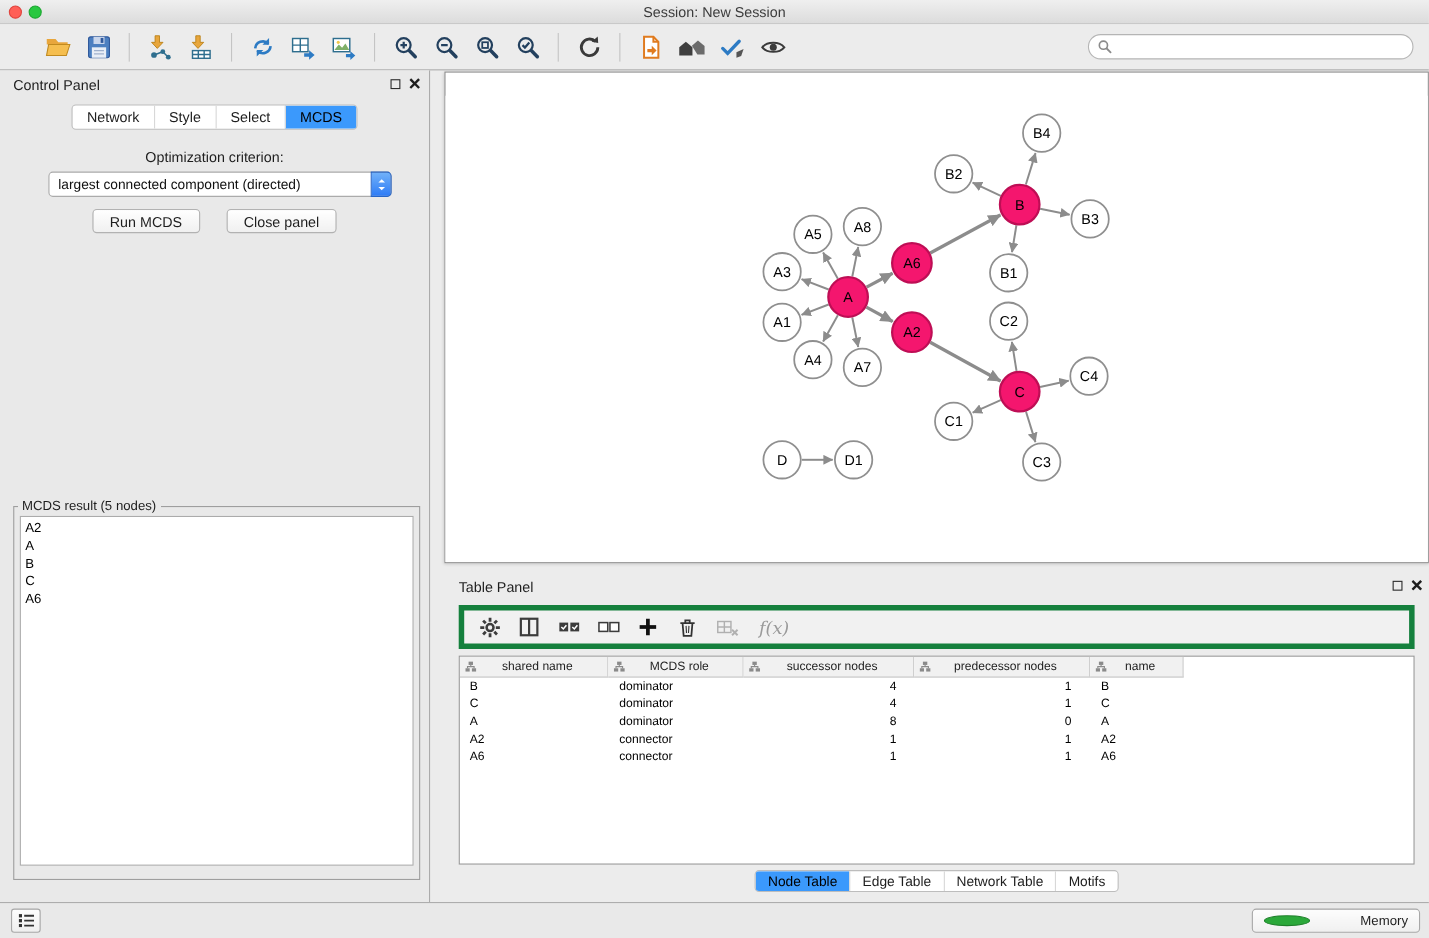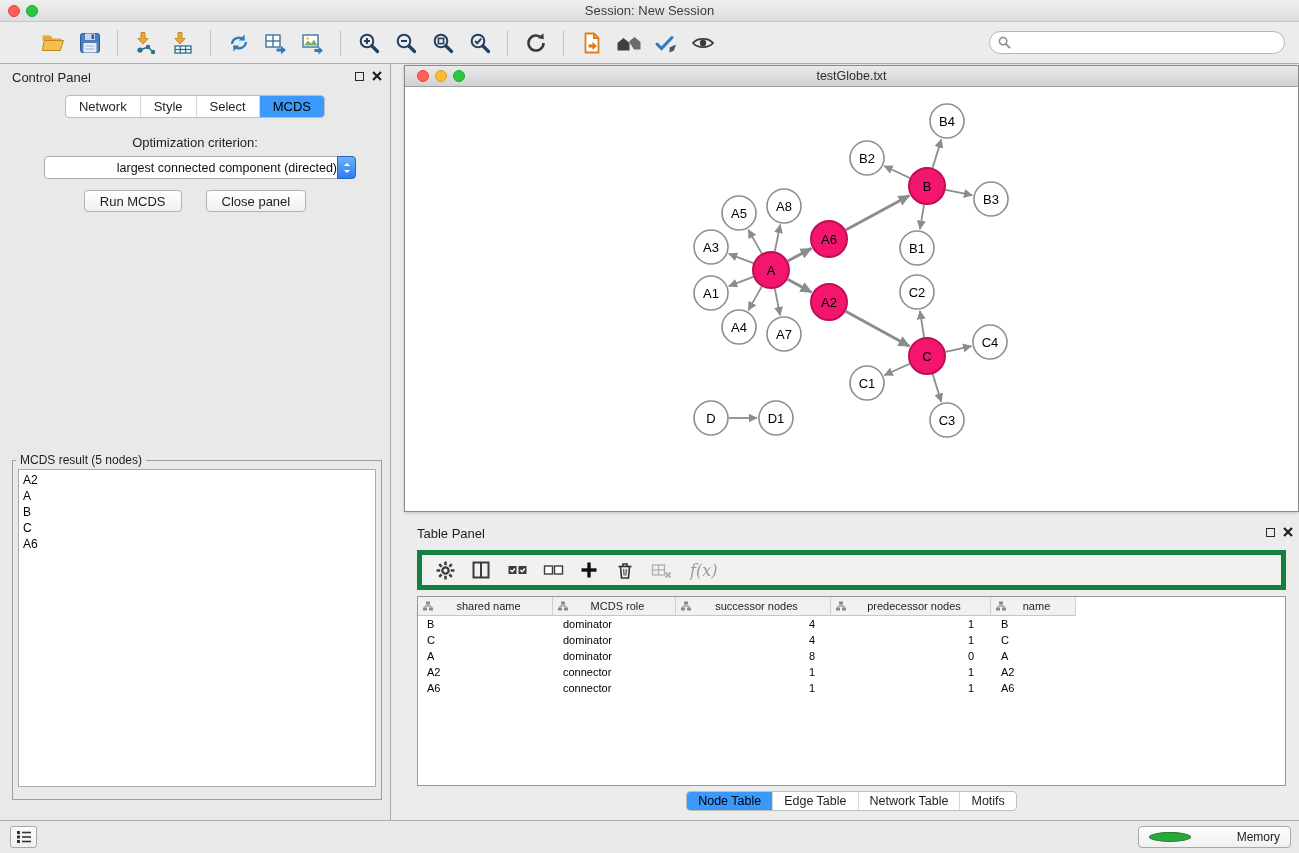--- a/index.html
+++ b/index.html
@@ -35,21 +35,21 @@
   .cp-ctrl { right:8px; }
   .float-ic { width:9px; height:9px; border:1.5px solid #2B2B2B; display:inline-block; }
   .seg { display:inline-flex; background:#fff; border:1px solid #BDBDBD; border-radius:4px; overflow:hidden; }
   .seg-tab { padding:3px 13px; font-size:13px; color:#1E1E1E; border-left:1px solid #D8D8D8;
     cursor:default; white-space:nowrap; }
   .seg-tab:first-child { border-left:none; }
   .seg-tab.active { background:#3B99FC; color:#000000; }
   .cp-tabs { position:absolute; top:31px; left:0; right:0; display:flex; justify-content:center; }
   .opt-label { position:absolute; top:71px; left:0; right:0; text-align:center; font-size:13px; color:#1E1E1E; }
   .dropdown { position:absolute; left:44px; top:92px; width:312px; height:23px; background:#fff;
-    border:1px solid #ABABAB; border-radius:4px; display:flex; align-items:center;text-align:right; }
+    border:1px solid #ABABAB; border-radius:4px; display:flex; align-items:center; }
   .dropdown .val { flex:1; font-size:12.5px; padding-left:8px; color:#101010; white-space:nowrap;
     overflow:hidden; }
   .stepper { width:19px; height:23px; margin:-1px -1px -1px 0; border-radius:0 4px 4px 0;
     background:linear-gradient(#71B1F9,#2E7CF6); display:flex; flex-direction:column;
     align-items:center; justify-content:center; border:1px solid #2565C8; }
   .arr-up,.arr-dn { width:0; height:0; border:3.5px solid transparent; }
   .arr-up { border-bottom-color:#fff; margin-bottom:2px; border-top-width:0; }
   .arr-dn { border-top-color:#fff; margin-top:2px; border-bottom-width:0; }
   .cp-buttons { position:absolute; top:126px; left:0; right:0; display:flex; justify-content:center; gap:24px; }
   .mac-btn { height:22px; padding:0 15px; background:linear-gradient(#FFFFFF,#F0F0F0);
@@ -296,26 +296,20 @@
           <div class="result-item">A2</div>
           <div class="result-item">A</div>
           <div class="result-item">B</div>
           <div class="result-item">C</div>
           <div class="result-item">A6</div>
         </div>
     </fieldset>
   </div>
 
   <div class="net-window">
-    <div class="net-title">
-      <div class="wl red"></div>
-      <div class="wl yellow"></div>
-      <div class="wl green"></div>
-      <div class="title">testGlobe.txt</div>
-    </div>
     <div class="net-content">
       <svg id="net-svg" width="893" height="424" viewBox="0 0 893 424">
         <defs>
           <marker id="arrow" markerUnits="userSpaceOnUse" markerWidth="10" markerHeight="9" refX="8.5" refY="4.5" orient="auto">
             <path d="M0,0 L9,4.5 L0,9 z" fill="#8C8C8C"></path>
           </marker>
           <marker id="arrowWide" markerUnits="userSpaceOnUse" markerWidth="13" markerHeight="11" refX="11" refY="5.5" orient="auto">
             <path d="M0,0 L12,5.5 L0,11 z" fill="#8C8C8C"></path>
           </marker>
         </defs>

